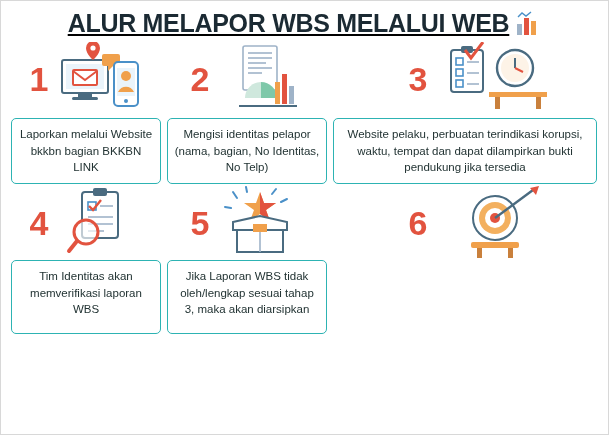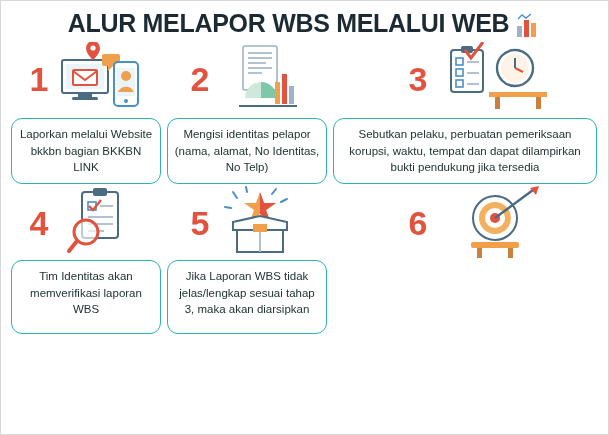--- a/index.html
+++ b/index.html
@@ -16,25 +16,26 @@
   .page {
     position: relative;
     width: 609px;
     height: 435px;
     box-sizing: border-box;
     border: 1px solid #d8d8d8;
     background: #ffffff;
   }
   .title-row {
     display: flex;
-    align-items: center;
+    align-items: flex-start;
     justify-content: center;
     gap: 6px;
     padding-top: 8px;
     padding-bottom: 2px;
+    text-decoration: underline;
   }
   .title {
     font-size: 25px;
     font-weight: bold;
     color: #1b2a33;
     letter-spacing: -0.3px;
     white-space: nowrap;
   }
   .title-icon {
     display: inline-block;
@@ -81,21 +82,21 @@
   }
   .art {
     width: 86px;
     height: 74px;
     position: relative;
   }
   .art svg { display: block; }
 
   .box {
     border: 1px solid #2db3b3;
-    border-radius: 11px;
+    border-radius: 5px;
     background: #ffffff;
     text-align: center;
     font-size: 11.5px;
     line-height: 1.45;
     color: #233;
     padding: 7px 6px;
     box-sizing: border-box;
     width: 100%;
   }
   .box.tall { min-height: 74px; }
@@ -163,21 +164,21 @@
               </g>
               <path d="M44 40 a16 16 0 0 1 16 16 h-16 z" fill="#7ec8a9"></path>
               <path d="M44 40 a16 16 0 0 0 -16 16 h16 z" fill="#cfe8dd"></path>
               <rect x="58" y="40" width="5" height="22" fill="#f0a04b"></rect>
               <rect x="65" y="32" width="5" height="30" fill="#e2533f"></rect>
               <rect x="72" y="44" width="5" height="18" fill="#9fb3c8"></rect>
               <line x1="22" y1="64" x2="80" y2="64" stroke="#4a6b80" stroke-width="2"></line>
             </svg>
           </div>
         </div>
-        <div class="box">Mengisi identitas pelapor (nama, alamat, No Identitas, No Telp)</div>
+        <div class="box">Mengisi identitas pelapor (nama, bagian, No Identitas, No Telp)</div>
       </div>
 
       <div class="cell c3">
         <div class="head">
           <div class="num">3</div>
           <div class="art">
             <svg viewBox="0 0 120 74" width="120" height="74">
               <rect x="16" y="8" width="32" height="42" rx="3" fill="#fff" stroke="#4a6b80" stroke-width="2"></rect>
               <rect x="26" y="4" width="12" height="7" rx="2" fill="#4a6b80"></rect>
               <rect x="21" y="16" width="7" height="7" fill="#fff" stroke="#4a90c8" stroke-width="1.6"></rect>
@@ -192,21 +193,21 @@
               <circle cx="80" cy="26" r="18" fill="#fff" stroke="#4a6b80" stroke-width="2.4"></circle>
               <circle cx="80" cy="26" r="14" fill="#fdf3e7"></circle>
               <line x1="80" y1="26" x2="80" y2="16" stroke="#4a6b80" stroke-width="2"></line>
               <line x1="80" y1="26" x2="88" y2="30" stroke="#e2533f" stroke-width="2"></line>
               <rect x="54" y="50" width="58" height="5" fill="#f0a04b"></rect>
               <rect x="60" y="55" width="5" height="12" fill="#c9803c"></rect>
               <rect x="101" y="55" width="5" height="12" fill="#c9803c"></rect>
             </svg>
           </div>
         </div>
-        <div class="box">Sebutkan pelaku, perbuatan pemeriksaan korupsi, waktu, tempat dan dapat dilampirkan bukti pendukung jika tersedia</div>
+        <div class="box">Website pelaku, perbuatan terindikasi korupsi, waktu, tempat dan dapat dilampirkan bukti pendukung jika tersedia</div>
       </div>
 
     </div>
 
     <div class="row row2">
 
       <div class="cell c1">
         <div class="head">
           <div class="num">4</div>
           <div class="art">
@@ -243,21 +244,21 @@
               </g>
               <path d="M43 6 L47 17 L59 17 L49 24 L53 35 L43 28 L33 35 L37 24 L27 17 L39 17 Z" fill="#f0a04b"></path>
               <path d="M43 6 L47 17 L59 17 L49 24 L53 35 L43 28 Z" fill="#e2533f"></path>
               <path d="M16 36 L43 30 L70 36 L70 44 L16 44 Z" fill="#fff" stroke="#4a6b80" stroke-width="2"></path>
               <rect x="20" y="44" width="46" height="22" fill="#fff" stroke="#4a6b80" stroke-width="2"></rect>
               <line x1="43" y1="44" x2="43" y2="66" stroke="#9fb3c8" stroke-width="1.6"></line>
               <rect x="36" y="38" width="14" height="8" fill="#f0a04b"></rect>
             </svg>
           </div>
         </div>
-        <div class="box tall">Jika Laporan WBS tidak jelas/lengkap sesuai tahap 3, maka akan diarsipkan</div>
+        <div class="box tall">Jika Laporan WBS tidak oleh/lengkap sesuai tahap 3, maka akan diarsipkan</div>
       </div>
 
       <div class="cell c3">
         <div class="head">
           <div class="num">6</div>
           <div class="art">
             <svg viewBox="0 0 120 74" width="120" height="74">
               <circle cx="60" cy="32" r="22" fill="#fff" stroke="#4a6b80" stroke-width="2"></circle>
               <circle cx="60" cy="32" r="16" fill="#f3b05f"></circle>
               <circle cx="60" cy="32" r="10" fill="#fff"></circle>

